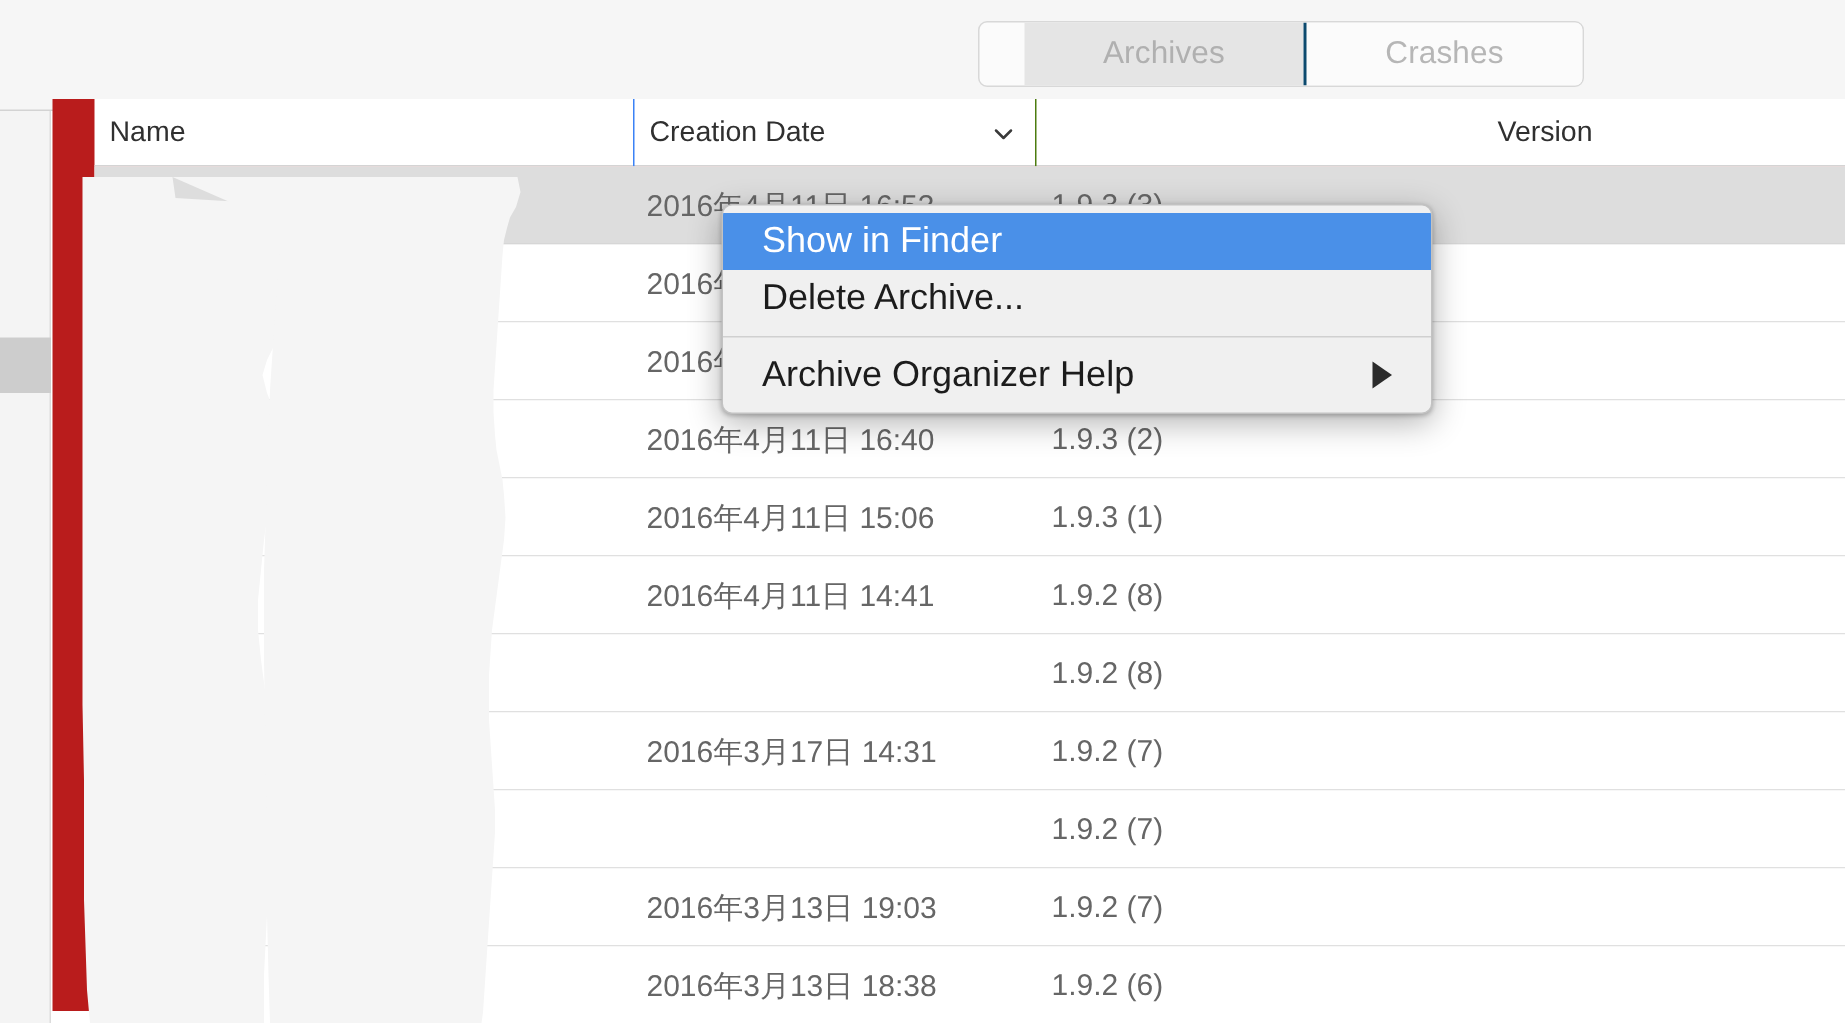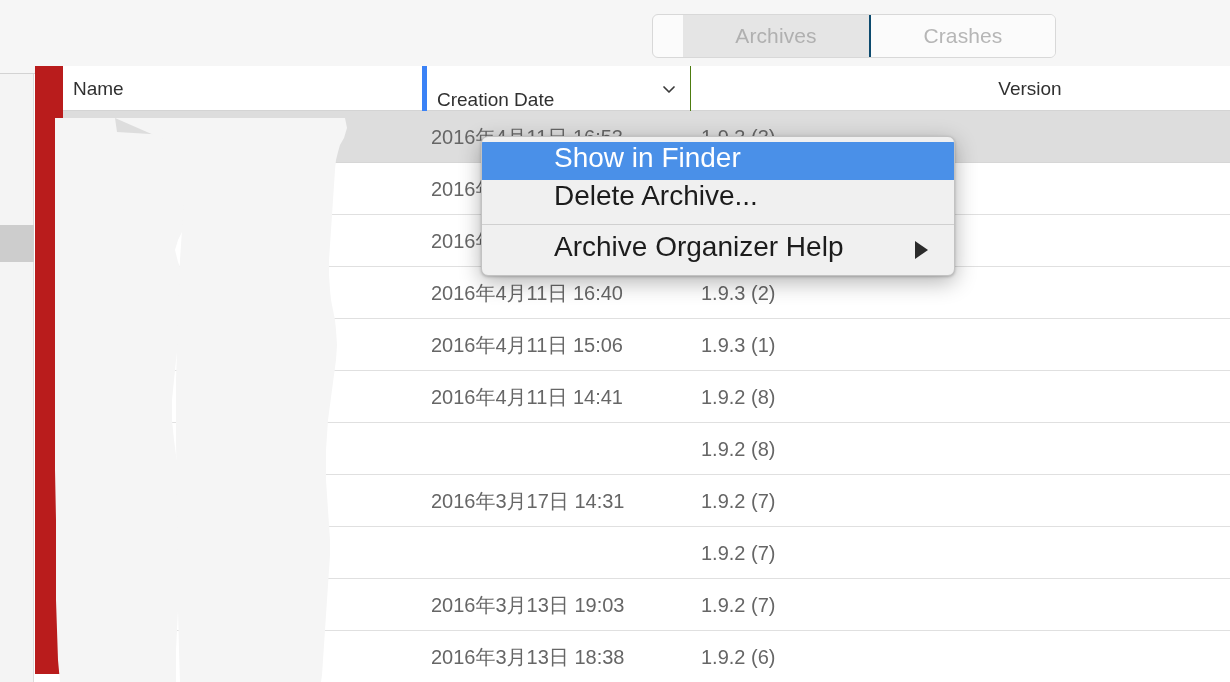--- a/index.html
+++ b/index.html
@@ -100,21 +100,21 @@
     top: 0;
     height: 45px;
     display: flex;
     align-items: center;
     font-size: 19px;
     color: #303030;
     padding-left: 10px;
     white-space: nowrap;
   }
   .th-name    { left: 0px;   width: 359px; }
-  .th-date    { left: 359px; width: 268px; border-left: 5px solid #3b82f6; align-items: flex-end; }
+  .th-date    { left: 359px; width: 268px; border-left: 1px solid #3b82f6; }
   .th-version { left: 627px; width: 669px; border-left: 1px solid #4d7c0f; justify-content: center; }
 
   .sort-chevron {
     position: absolute;
     right: 14px;
     top: 50%;
     transform: translateY(-50%);
     width: 14px;
     height: 14px;
   }
@@ -170,22 +170,23 @@
     border: 1px solid #c2c2c2;
     border-radius: 7px;
     box-shadow: 0 6px 22px rgba(0,0,0,0.30), 0 1px 3px rgba(0,0,0,0.22);
     padding: 5px 0 6px 0;
     overflow: hidden;
   }
   .menu-item {
     position: relative;
     height: 38px;
     display: flex;
-    padding: 0 18px 0 72px;
-    font-size: 28px;
+    align-items: center;
+    padding: 0 18px 0 26px;
+    font-size: 24px;
     color: #1c1c1c;
     white-space: nowrap;
   }
   .menu-item.highlighted {
     background: #4a90e8;
     color: #ffffff;
   }
   .menu-sep {
     height: 1px;
     background: #d0d0d0;

